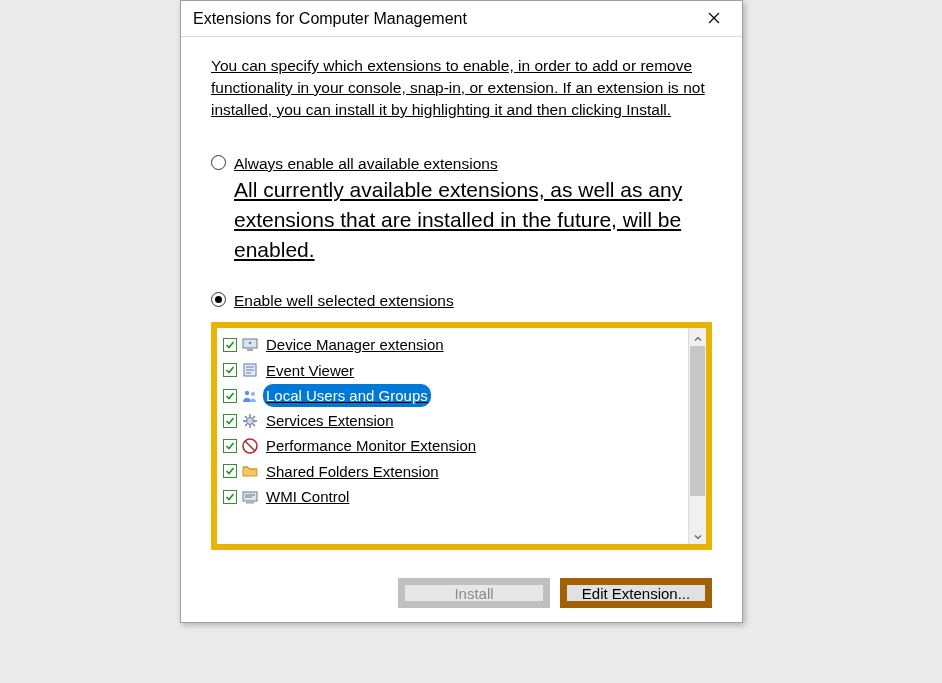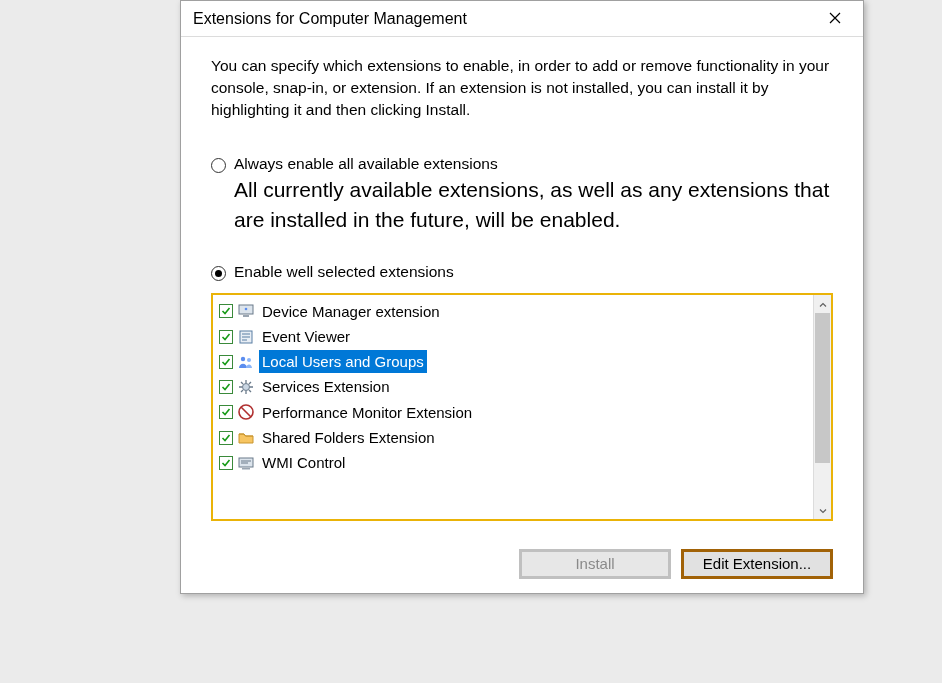--- a/index.html
+++ b/index.html
@@ -11,21 +11,21 @@
     font-size: 15px;
     color: #000;
     width: 942px;
     height: 683px;
     position: relative;
   }
   .dialog {
     position: absolute;
     left: 180px;
     top: 0;
-    width: 684px;
+    width: 563px;
     background: #fff;
     border: 1px solid #a0a0a0;
     box-shadow: 2px 2px 6px rgba(0,0,0,0.25);
   }
   .titlebar {
     display: flex;
     align-items: center;
     justify-content: space-between;
     height: 36px;
     padding: 0 6px 0 12px;
@@ -39,32 +39,33 @@
     width: 44px;
     height: 30px;
     display: flex;
     align-items: center;
     justify-content: center;
     cursor: pointer;
   }
   .close-btn svg { width: 12px; height: 12px; }
   .content {
     padding: 18px 30px 14px 30px;
+    text-decoration: underline;
   }
   .intro {
     font-size: 15.5px;
     line-height: 1.42;
     margin-bottom: 34px;
   }
   .option-group {
     margin-bottom: 28px;
   }
   .radio-row {
     display: flex;
-    align-items: flex-end;
+    align-items: flex-start;
     gap: 8px;
     margin-bottom: 2px;
     cursor: pointer;
   }
   .radio {
     width: 15px;
     height: 15px;
     border: 1px solid #333;
     border-radius: 50%;
     display: inline-flex;
@@ -82,21 +83,21 @@
   .option-label {
     font-size: 15.5px;
   }
   .option-desc {
     font-size: 21px;
     line-height: 1.42;
     padding-left: 23px;
   }
   .listbox-wrap {
     position: relative;
-    border: 2px solid #eab308;
+    border: 6px solid #eab308;
     height: 228px;
     background: #fff;
     margin-top: 8px;
     display: flex;
   }
   .listbox {
     flex: 1;
     overflow: hidden;
     padding: 4px 2px;
   }
@@ -127,20 +128,21 @@
     display: inline-flex;
     align-items: center;
     justify-content: center;
   }
   .list-item .item-label {
     padding: 0 3px;
   }
   .list-item.selected .item-label {
     background: #0078d7;
     color: #fff;
+    border-radius: 10px;
   }
   .scrollbar {
     width: 18px;
     background: #f0f0f0;
     border-left: 1px solid #dcdcdc;
     display: flex;
     flex-direction: column;
   }
   .scroll-arrow {
     height: 18px;
@@ -165,21 +167,21 @@
   }
   .button-row {
     display: flex;
     justify-content: flex-end;
     gap: 10px;
     padding: 14px 30px 14px 30px;
   }
   .btn {
     min-width: 152px;
     height: 30px;
-    border: 3px solid #a16207;
+    border: 7px solid #a16207;
     background: #e1e1e1;
     font-size: 15px;
     font-family: inherit;
     cursor: pointer;
     padding: 0 12px;
   }
   .btn[disabled] {
     color: #8a8a8a;
     cursor: default;
     background: #e7e7e7;

